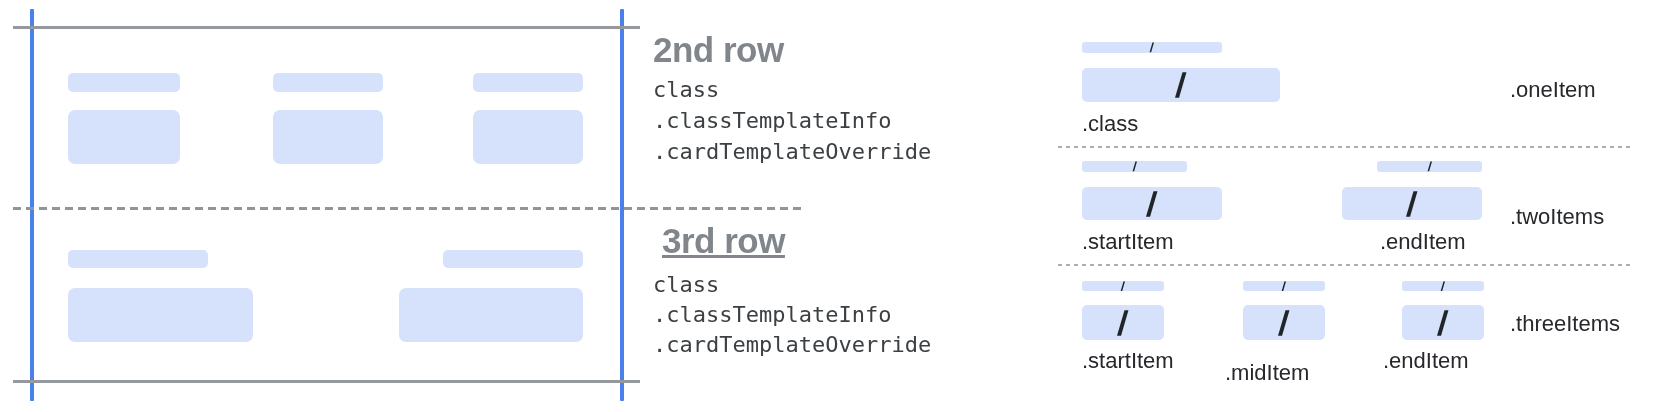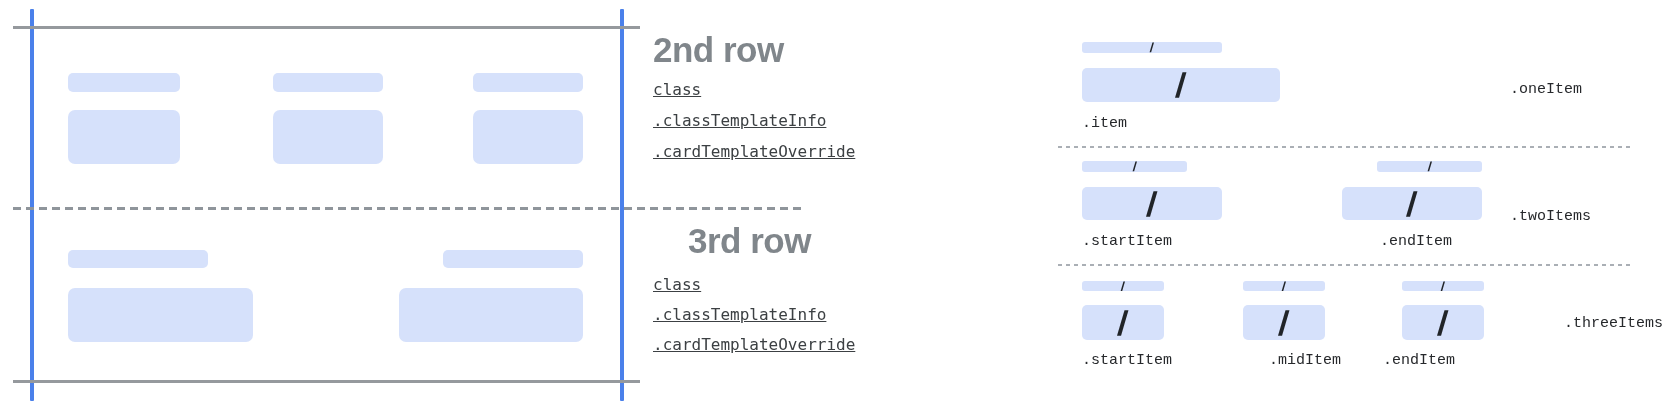--- a/index.html
+++ b/index.html
@@ -25,42 +25,42 @@
   .chip-sm3{height:18px;border-radius:5px;}
 
   
   .row-title{
     font-size:35px;font-weight:bold;color:#80868b;
     line-height:40px;white-space:nowrap;letter-spacing:-0.5px;
   }
   .code-block{color:#3c4043;}
   .code-line{
     font-family:"DejaVu Sans Mono", monospace;
-    font-size:16px;line-height:30px;white-space:nowrap;text-decoration:underline;
+    font-size:22px;line-height:30px;white-space:nowrap;
   }
   #row2-code .code-line{line-height:31px;}
 
   
   .bar{
     background:#d6e1fb;
     display:flex;align-items:center;justify-content:center;
     overflow:hidden;
   }
   .bar-sm{height:11px;border-radius:3px;}
   .bar-lg{height:34px;border-radius:5px;}
   .slash{
     color:#212428;font-weight:bold;
     font-family:"Liberation Sans", sans-serif;
     line-height:1;transform:skewX(-6deg);
   }
   .slash-sm{font-size:13px;}
   .slash-lg{font-size:34px;}
   .mono-label{
-    font-family:Liberation Mono, monospace;
-    font-size:15px;line-height:26px;color:#26282b;white-space:nowrap;
+    font-family:Liberation Sans, sans-serif;
+    font-size:22px;line-height:26px;color:#26282b;white-space:nowrap;
   }
   .rule-dotted{
     height:2px;
     background:repeating-linear-gradient(90deg,#aaafb5 0 4px,transparent 4px 8px);
   }
 </style>
 </head>
 <body>
 
 <div id="canvas">
@@ -86,38 +86,38 @@
   </div>
 
   <div>
     <div class="abs row-title" style="left:653px;top:30px;">2nd row</div>
     <div class="abs code-block" id="row2-code" style="left:653px;top:74px;">
       <div class="code-line">class</div>
       <div class="code-line">.classTemplateInfo</div>
       <div class="code-line">.cardTemplateOverride</div>
     </div>
 
-    <div class="abs row-title" style="left:688px;top:221px;">3rd row</div>
+    <div class="abs row-title" style="left:662px;top:221px;text-decoration:underline;">3rd row</div>
     <div class="abs code-block" style="left:653px;top:270px;">
       <div class="code-line">class</div>
       <div class="code-line">.classTemplateInfo</div>
       <div class="code-line">.cardTemplateOverride</div>
     </div>
   </div>
 
   <div>
 
     <div>
       <div class="abs bar bar-sm" style="left:1082px;top:42px;width:140px;">
         <span class="slash slash-sm">/</span>
       </div>
       <div class="abs bar bar-lg" style="left:1082px;top:68px;width:198px;">
         <span class="slash slash-lg">/</span>
       </div>
-      <div class="abs mono-label" style="left:1082px;top:111px;">.item</div>
+      <div class="abs mono-label" style="left:1082px;top:111px;">.class</div>
       <div class="abs mono-label" style="left:1510px;top:77px;">.oneItem</div>
     </div>
 
     <div class="abs rule-dotted" style="left:1058px;top:146px;width:572px;"></div>
 
     <div>
       <div class="abs bar bar-sm" style="left:1082px;top:161px;width:105px;">
         <span class="slash slash-sm">/</span>
       </div>
       <div class="abs bar bar-sm" style="left:1377px;top:161px;width:105px;">
@@ -149,19 +149,19 @@
       <div class="abs bar bar-lg" style="left:1082px;top:305px;width:82px;height:35px;">
         <span class="slash slash-lg">/</span>
       </div>
       <div class="abs bar bar-lg" style="left:1243px;top:305px;width:82px;height:35px;">
         <span class="slash slash-lg">/</span>
       </div>
       <div class="abs bar bar-lg" style="left:1402px;top:305px;width:82px;height:35px;">
         <span class="slash slash-lg">/</span>
       </div>
       <div class="abs mono-label" style="left:1082px;top:348px;">.startItem</div>
-      <div class="abs mono-label" style="left:1225px;top:348px;margin-left:44px;">.midItem</div>
+      <div class="abs mono-label" style="left:1225px;top:360px;">.midItem</div>
       <div class="abs mono-label" style="left:1383px;top:348px;">.endItem</div>
-      <div class="abs mono-label" style="left:1564px;top:311px;">.threeItems</div>
+      <div class="abs mono-label" style="left:1510px;top:311px;">.threeItems</div>
     </div>
 
   </div>
 </div>
 
 </body></html>

